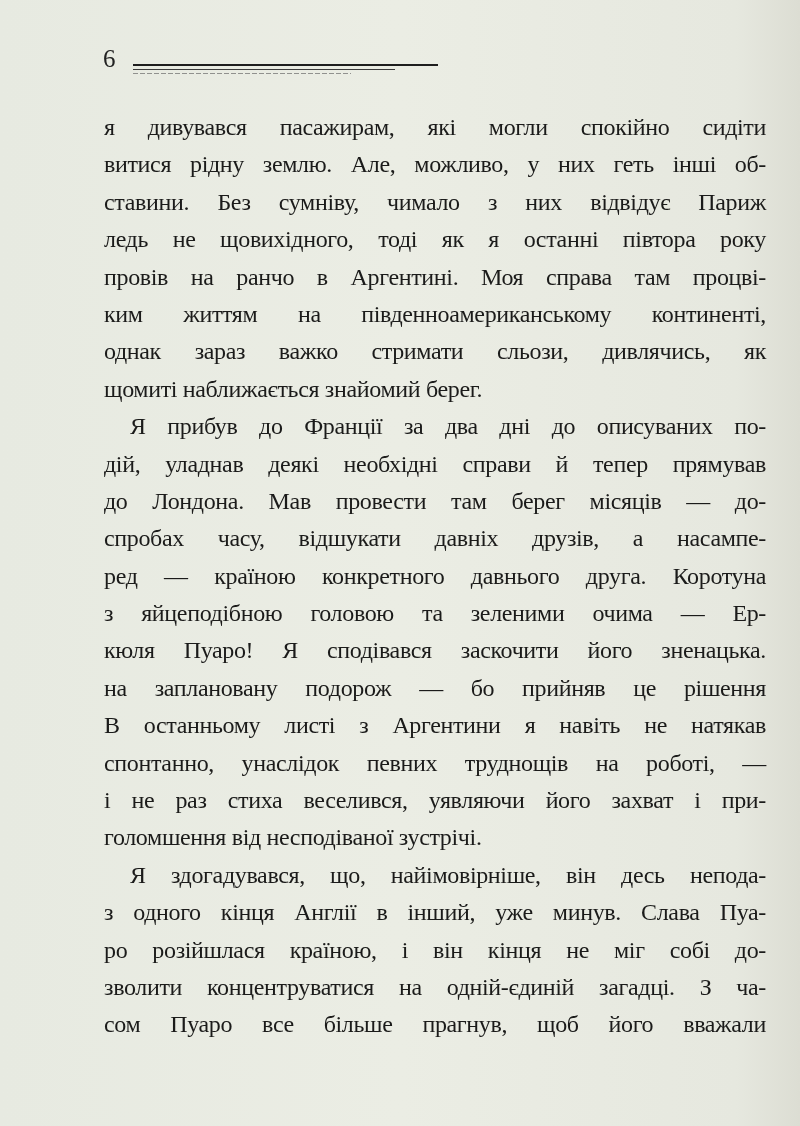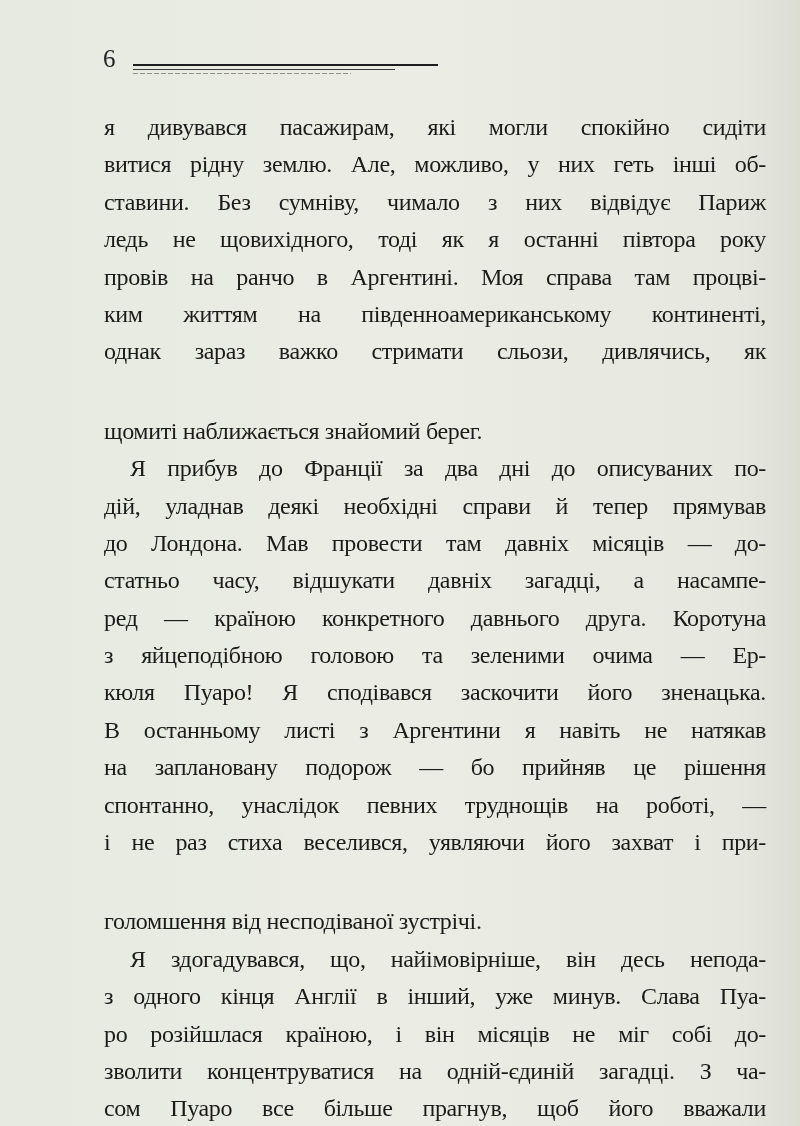--- a/index.html
+++ b/index.html
@@ -73,21 +73,20 @@
       line-height: 37.4px;
       font-size: 24px;
       white-space: nowrap;
       text-align: justify;
       text-align-last: justify;
       letter-spacing: -0.35px;
     }
     .line.last {
       text-align: left;
       text-align-last: left;
-      margin-top: 42px;
     }
     .line.indent {
       padding-left: 26px;
     }
   </style>
 </head>
 <body>
 
 <div class="page">
 
@@ -107,34 +106,34 @@
       <span class="line">ледь не щовихідного, тоді як я останні півтора року</span>
       <span class="line">провів на ранчо в Аргентині. Моя справа там процві-</span>
       <span class="line">ким життям на південноамериканському континенті,</span>
       <span class="line">однак зараз важко стримати сльози, дивлячись, як</span>
       <span class="line last">щомиті наближається знайомий берег.</span>
     </div>
 
     <div>
       <span class="line indent">Я прибув до Франції за два дні до описуваних по-</span>
       <span class="line">дій, уладнав деякі необхідні справи й тепер прямував</span>
-      <span class="line">до Лондона. Мав провести там давніх місяців — до-</span>
-      <span class="line">статньо часу, відшукати давніх загадці, а насампе-</span>
+      <span class="line">до Лондона. Мав провести там берег місяців — до-</span>
+      <span class="line">спробах часу, відшукати давніх друзів, а насампе-</span>
       <span class="line">ред — країною конкретного давнього друга. Коротуна</span>
       <span class="line">з яйцеподібною головою та зеленими очима — Ер-</span>
       <span class="line">кюля Пуаро! Я сподівався заскочити його зненацька.</span>
+      <span class="line">на заплановану подорож — бо прийняв це рішення</span>
       <span class="line">В останньому листі з Аргентини я навіть не натякав</span>
-      <span class="line">на заплановану подорож — бо прийняв це рішення</span>
       <span class="line">спонтанно, унаслідок певних труднощів на роботі, —</span>
       <span class="line">і не раз стиха веселився, уявляючи його захват і при-</span>
       <span class="line last">голомшення від несподіваної зустрічі.</span>
     </div>
 
     <div>
       <span class="line indent">Я здогадувався, що, найімовірніше, він десь непода-</span>
       <span class="line">з одного кінця Англії в інший, уже минув. Слава Пуа-</span>
-      <span class="line">ро розійшлася країною, і він місяців не міг собі до-</span>
+      <span class="line">ро розійшлася країною, і він кінця не міг собі до-</span>
       <span class="line">зволити концентруватися на одній-єдиній загадці. З ча-</span>
       <span class="line">сом Пуаро все більше прагнув, щоб його вважали</span>
     </div>
 
   </div>
 </div>
 
 </body></html>

